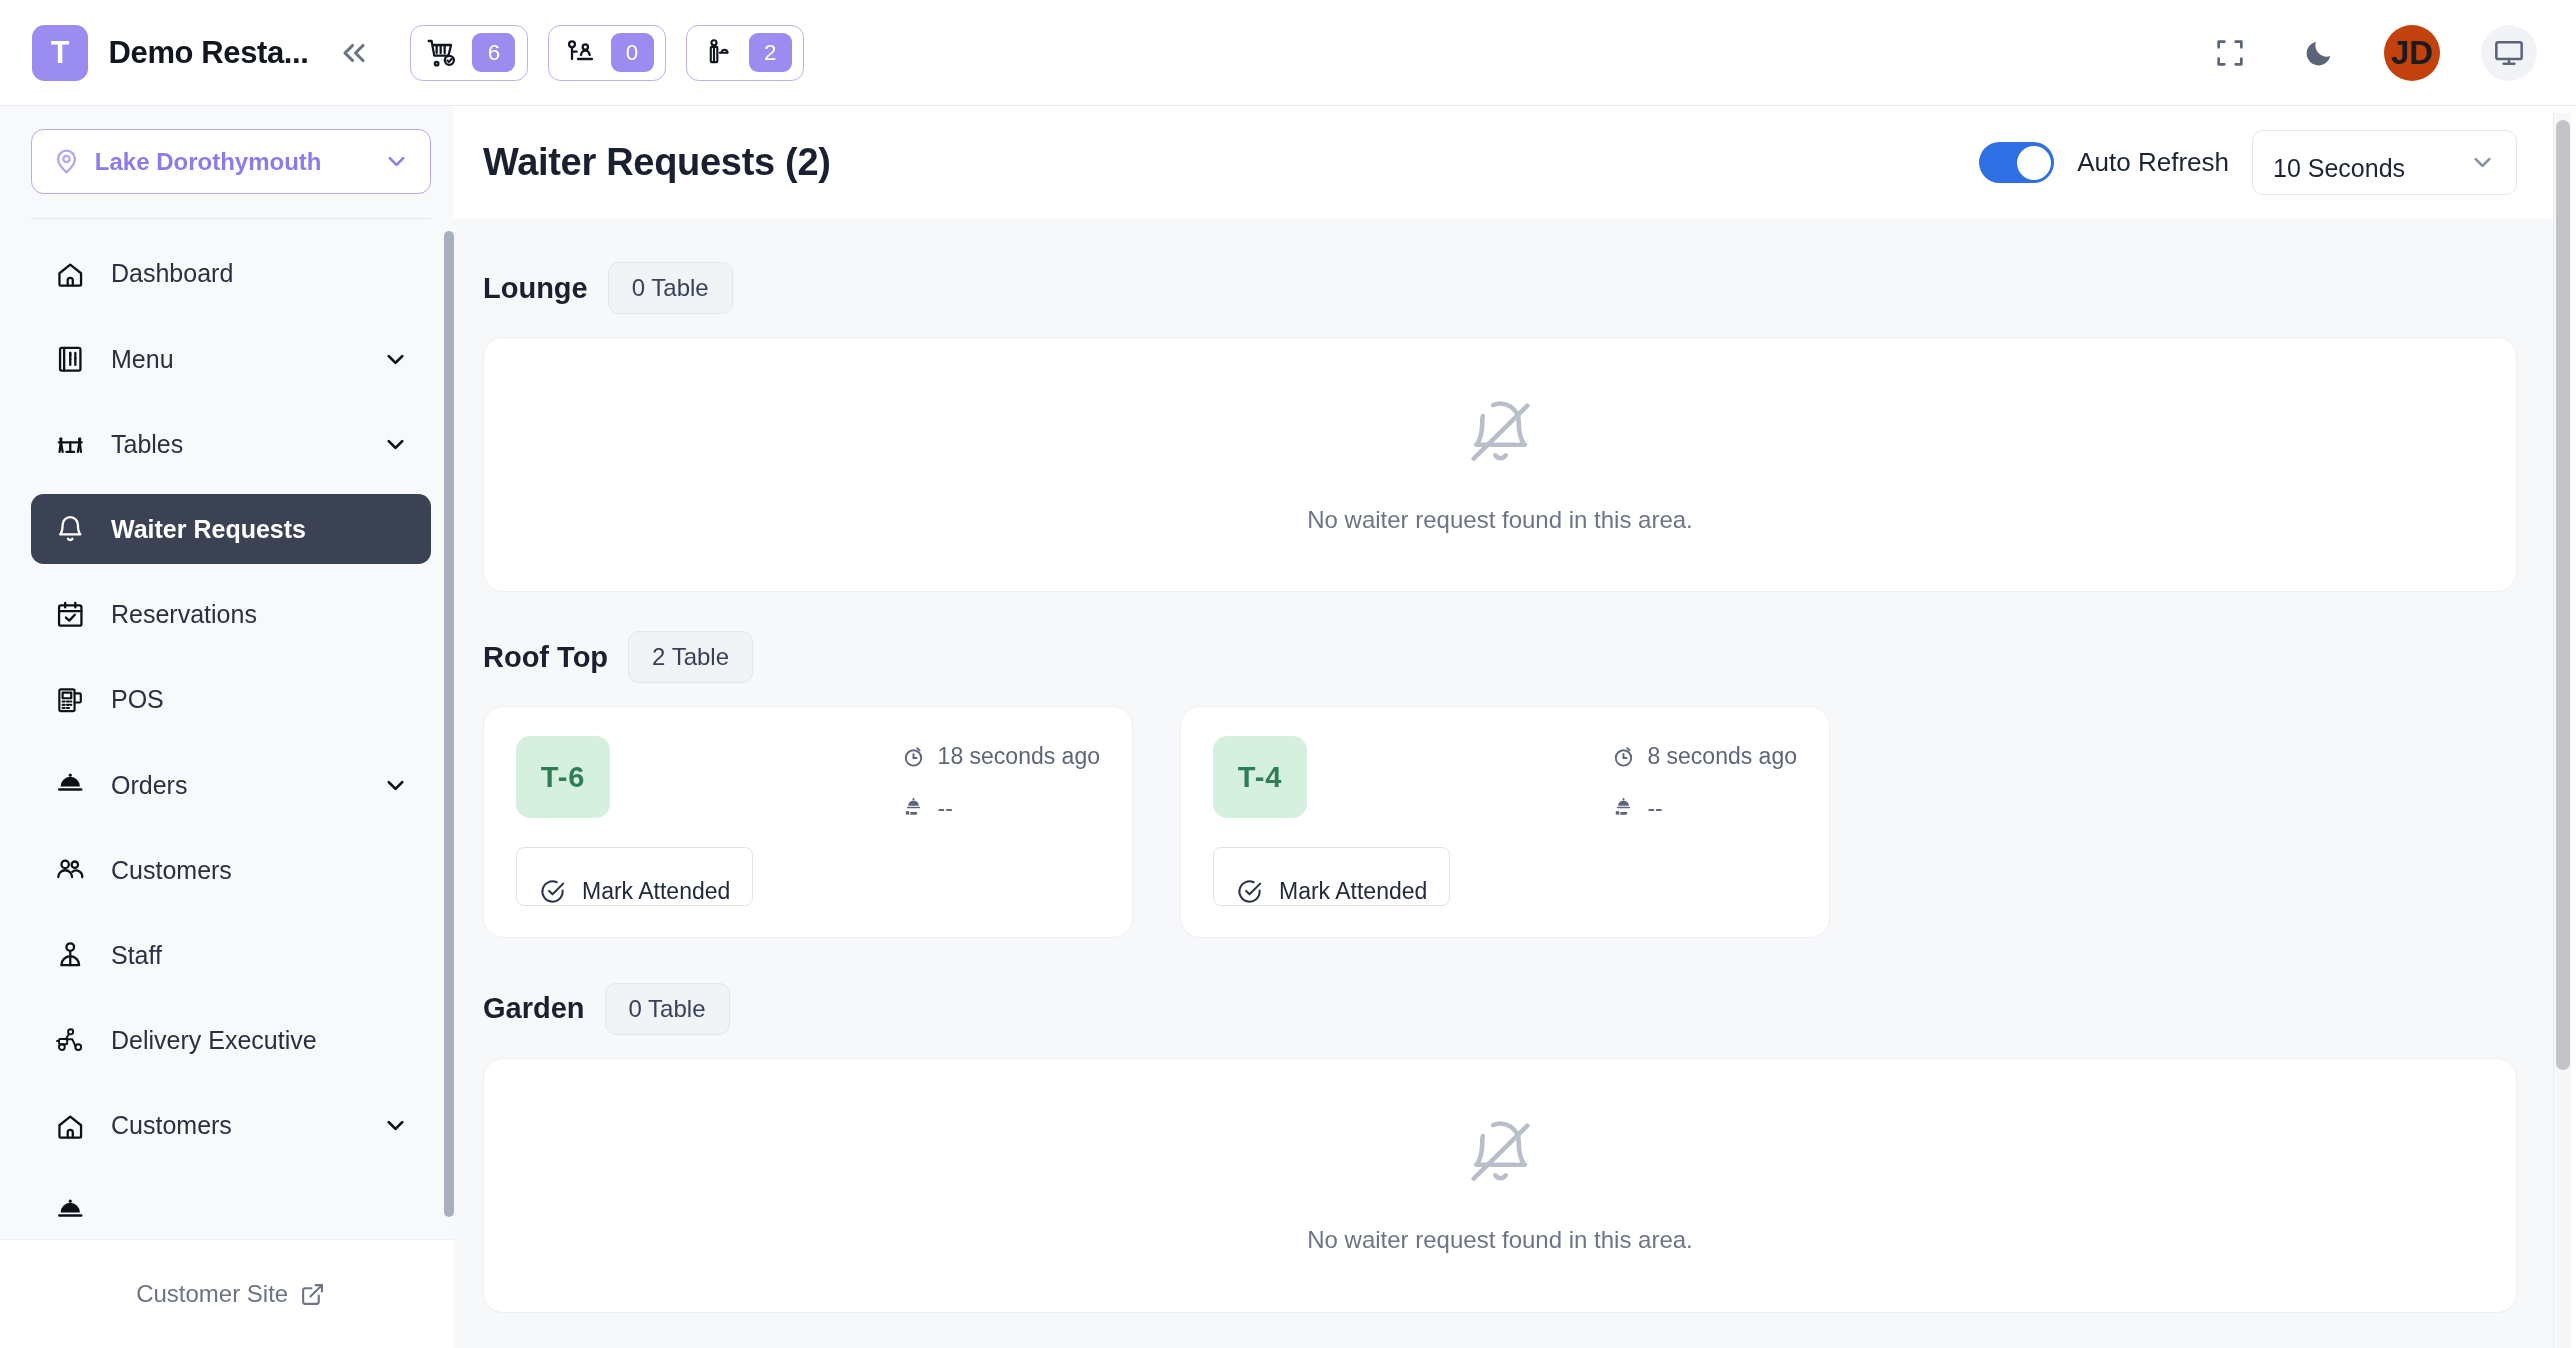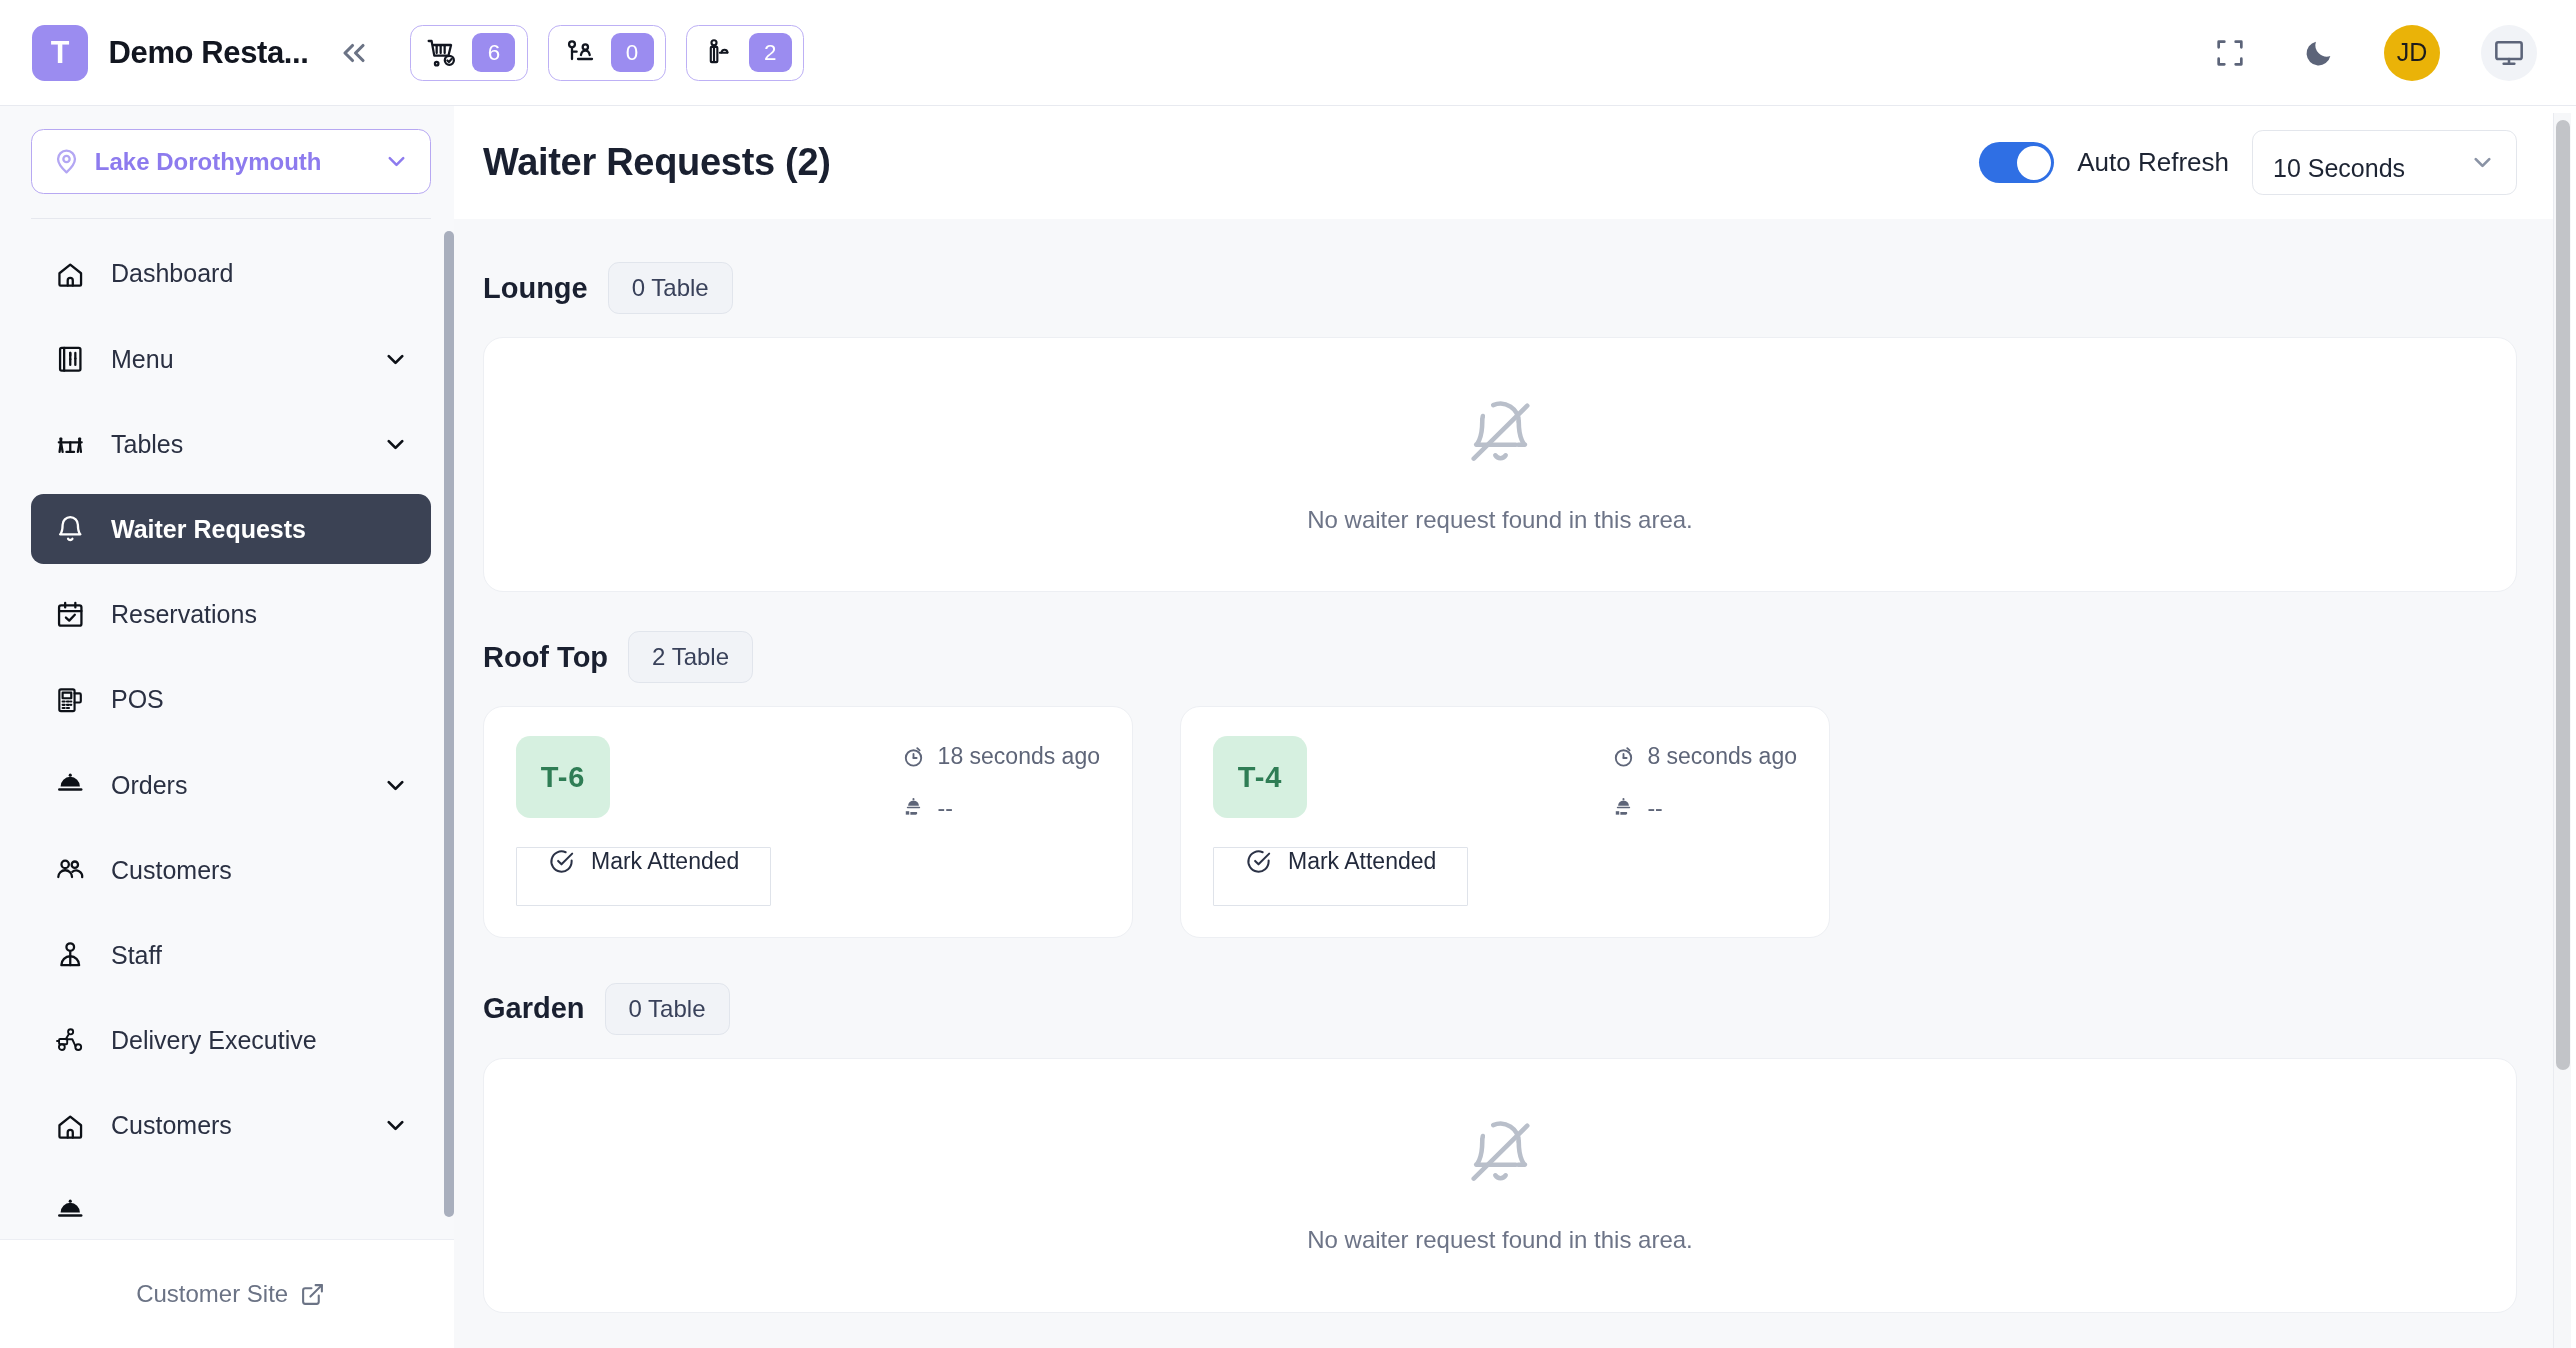--- a/index.html
+++ b/index.html
@@ -34,22 +34,22 @@
     background:#fff; display:flex; align-items:center; gap:14.3px; padding:0 11.7px 0 15.2px;
   }
   .chip .ic{ color:#121620; display:flex; align-items:center;}
   .chip .cnt{
     background:#9b8cf0; color:#fff; border-radius:9px; min-width:43px; height:39px;
     display:flex; align-items:center; justify-content:center; font-size:22.4px; font-weight:500;
   }
   .top-right{ margin-left:auto; display:flex; align-items:center; gap:41px; padding-right:39px; }
   .icon-btn{ width:48px;height:48px; display:flex;align-items:center;justify-content:center;color:#5c6479;cursor:pointer;}
   .avatar{
-    width:56px;height:56px;border-radius:50%;background:#eab308;color:#1c1c1e;
-    display:flex;align-items:center;justify-content:center;font-size:25px;font-weight:400;
+    width:56px;height:56px;border-radius:50%;background:#c2410c;color:#1c1c1e;
+    display:flex;align-items:center;justify-content:center;font-size:33px;font-weight:700;
   }
   .screen-btn{
     width:56px;height:56px;border-radius:50%;background:#f1f3f7;color:#5c6479;
     display:flex;align-items:center;justify-content:center;cursor:pointer;
   }
 
   
   .sidebar{
     position:absolute; top:106px; left:0; width:462px; height:1242px;
     background:#f8f9fb; border-right:0.9px solid #e8eaf0;
@@ -134,22 +134,22 @@
     width:650px; background:#ffffff; border:0.9px solid #edeff3; border-radius:20px;
     padding:29px 32px 30.5px 32px; display:flex; justify-content:space-between;
   }
   .rc-left{ display:flex; flex-direction:column; gap:29px; align-items:flex-start; }
   .tbl-badge{
     width:94px; height:82px; border-radius:14.3px; background:#d6f0e0;
     display:flex; align-items:center; justify-content:center;
     font-size:29px; font-weight:700; color:#2f7d55; letter-spacing:0.9px;
   }
   .mark-btn{
-    height:59px; padding:0 31px; border:0.9px solid #dfe3ea; border-radius:1px; background:#fff;
-    display:flex; align-items:flex-start; gap:16px; cursor:pointer;
+    height:59px; padding:0 22px; border:0.9px solid #dfe3ea; border-radius:8px; background:#fff;
+    display:flex; align-items:flex-end; gap:16px; cursor:pointer;
   }
   .mark-btn .mt{ font-size:23px; color:#232a3c; }
   .mark-btn .mi{ color:#2b3246; display:flex; }
   .rc-right{ display:flex; flex-direction:column; gap:25px; align-items:flex-start; padding-top:7.2px;}
   .meta{ display:flex; align-items:center; gap:11.7px; }
   .meta .mti{ color:#5e6578; display:flex; }
   .meta .mtx{ font-size:23px; color:#5e6578; }
 
   .page-scroll{
     position:absolute; right:5.4px; top:113px; width:18px; height:1235px; background:#f6f7f9;

